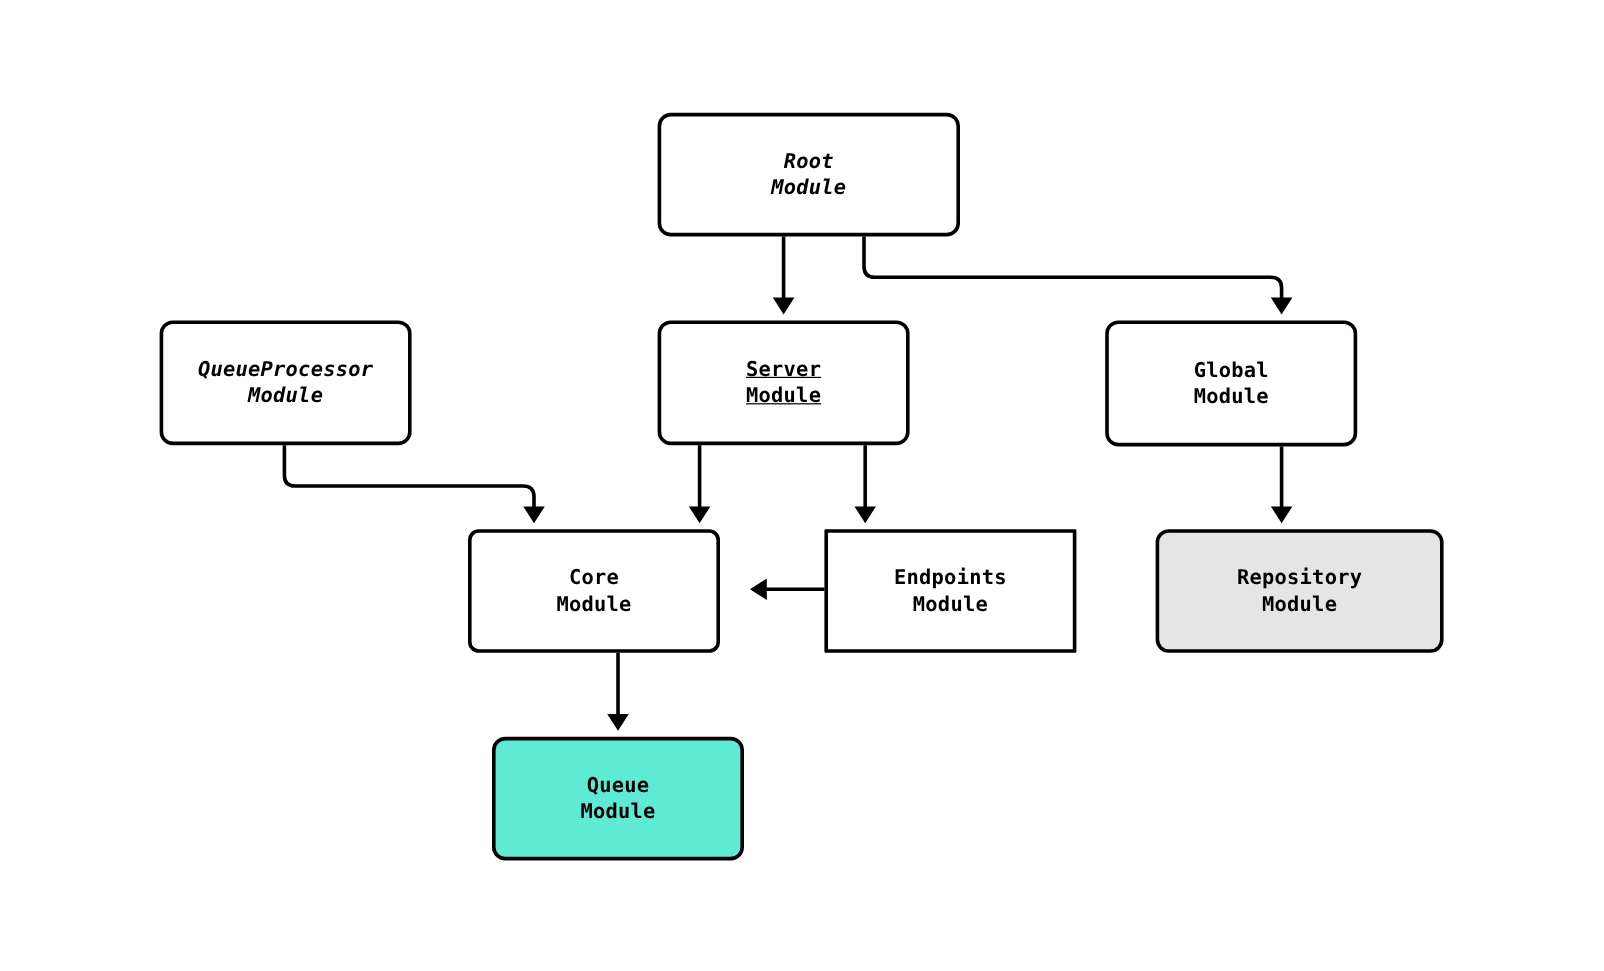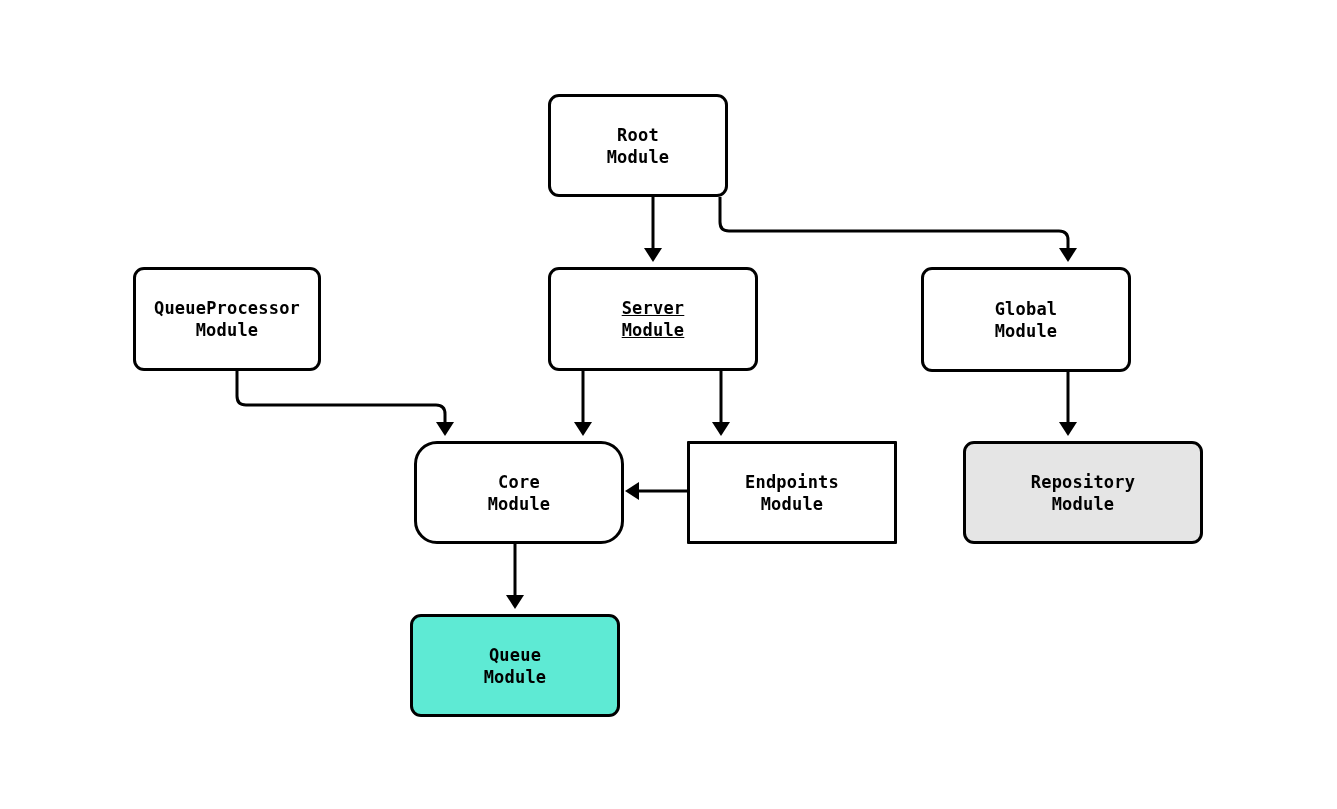--- a/index.html
+++ b/index.html
@@ -80,41 +80,41 @@
       <g>
         <path d="M 687 491 L 632 491" fill="none" stroke="#000000" stroke-width="3" stroke-linecap="butt" stroke-linejoin="round"></path>
         <polygon points="639,482 639,500 625,491" fill="#000000"></polygon>
       </g>
       <g>
         <path d="M 515 544 L 515 602" fill="none" stroke="#000000" stroke-width="3" stroke-linecap="butt" stroke-linejoin="round"></path>
         <polygon points="506,595 524,595 515,609" fill="#000000"></polygon>
       </g>
     </svg>
 
-  <div class="node" style="left: 548px; top: 94px; width: 180px; height: 103px; border-width: 3px; border-color: rgb(0, 0, 0); border-radius: 11px; background: rgb(255, 255, 255);">
+  <div class="node" style="left: 548px; top: 94px; width: 252px; height: 103px; border-width: 3px; border-color: rgb(0, 0, 0); border-radius: 11px; background: rgb(255, 255, 255); font-style: italic;">
     <div class="node-label">Root
 Module</div>
   </div>
 
-  <div class="node" style="left: 133px; top: 267px; width: 188px; height: 104px; border-width: 3px; border-color: rgb(0, 0, 0); border-radius: 11px; background: rgb(255, 255, 255);">
+  <div class="node" style="left: 133px; top: 267px; width: 210px; height: 104px; border-width: 3px; border-color: rgb(0, 0, 0); border-radius: 11px; background: rgb(255, 255, 255); font-style: italic;">
     <div class="node-label">QueueProcessor
 Module</div>
   </div>
 
   <div class="node" style="left: 548px; top: 267px; width: 210px; height: 104px; border-width: 3px; border-color: rgb(0, 0, 0); border-radius: 11px; background: rgb(255, 255, 255); text-decoration: underline;">
     <div class="node-label">Server
 Module</div>
   </div>
 
   <div class="node" style="left: 921px; top: 267px; width: 210px; height: 105px; border-width: 3px; border-color: rgb(0, 0, 0); border-radius: 11px; background: rgb(255, 255, 255);">
     <div class="node-label">Global
 Module</div>
   </div>
 
-  <div class="node" style="left: 414px; top: 441px; width: 210px; height: 103px; border-width: 3px; border-color: rgb(0, 0, 0); border-radius: 23px; background: rgb(255, 255, 255);">
+  <div class="node" style="left: 390px; top: 441px; width: 210px; height: 103px; border-width: 3px; border-color: rgb(0, 0, 0); border-radius: 9px; background: rgb(255, 255, 255);">
     <div class="node-label">Core
 Module</div>
   </div>
 
   <div class="node" style="left: 687px; top: 441px; width: 210px; height: 103px; border-width: 3px; border-color: rgb(0, 0, 0); border-radius: 1px; background: rgb(255, 255, 255);">
     <div class="node-label">Endpoints
 Module</div>
   </div>
 
   <div class="node" style="left: 963px; top: 441px; width: 240px; height: 103px; border-width: 3px; border-color: rgb(0, 0, 0); border-radius: 11px; background: #e5e5e5;">

